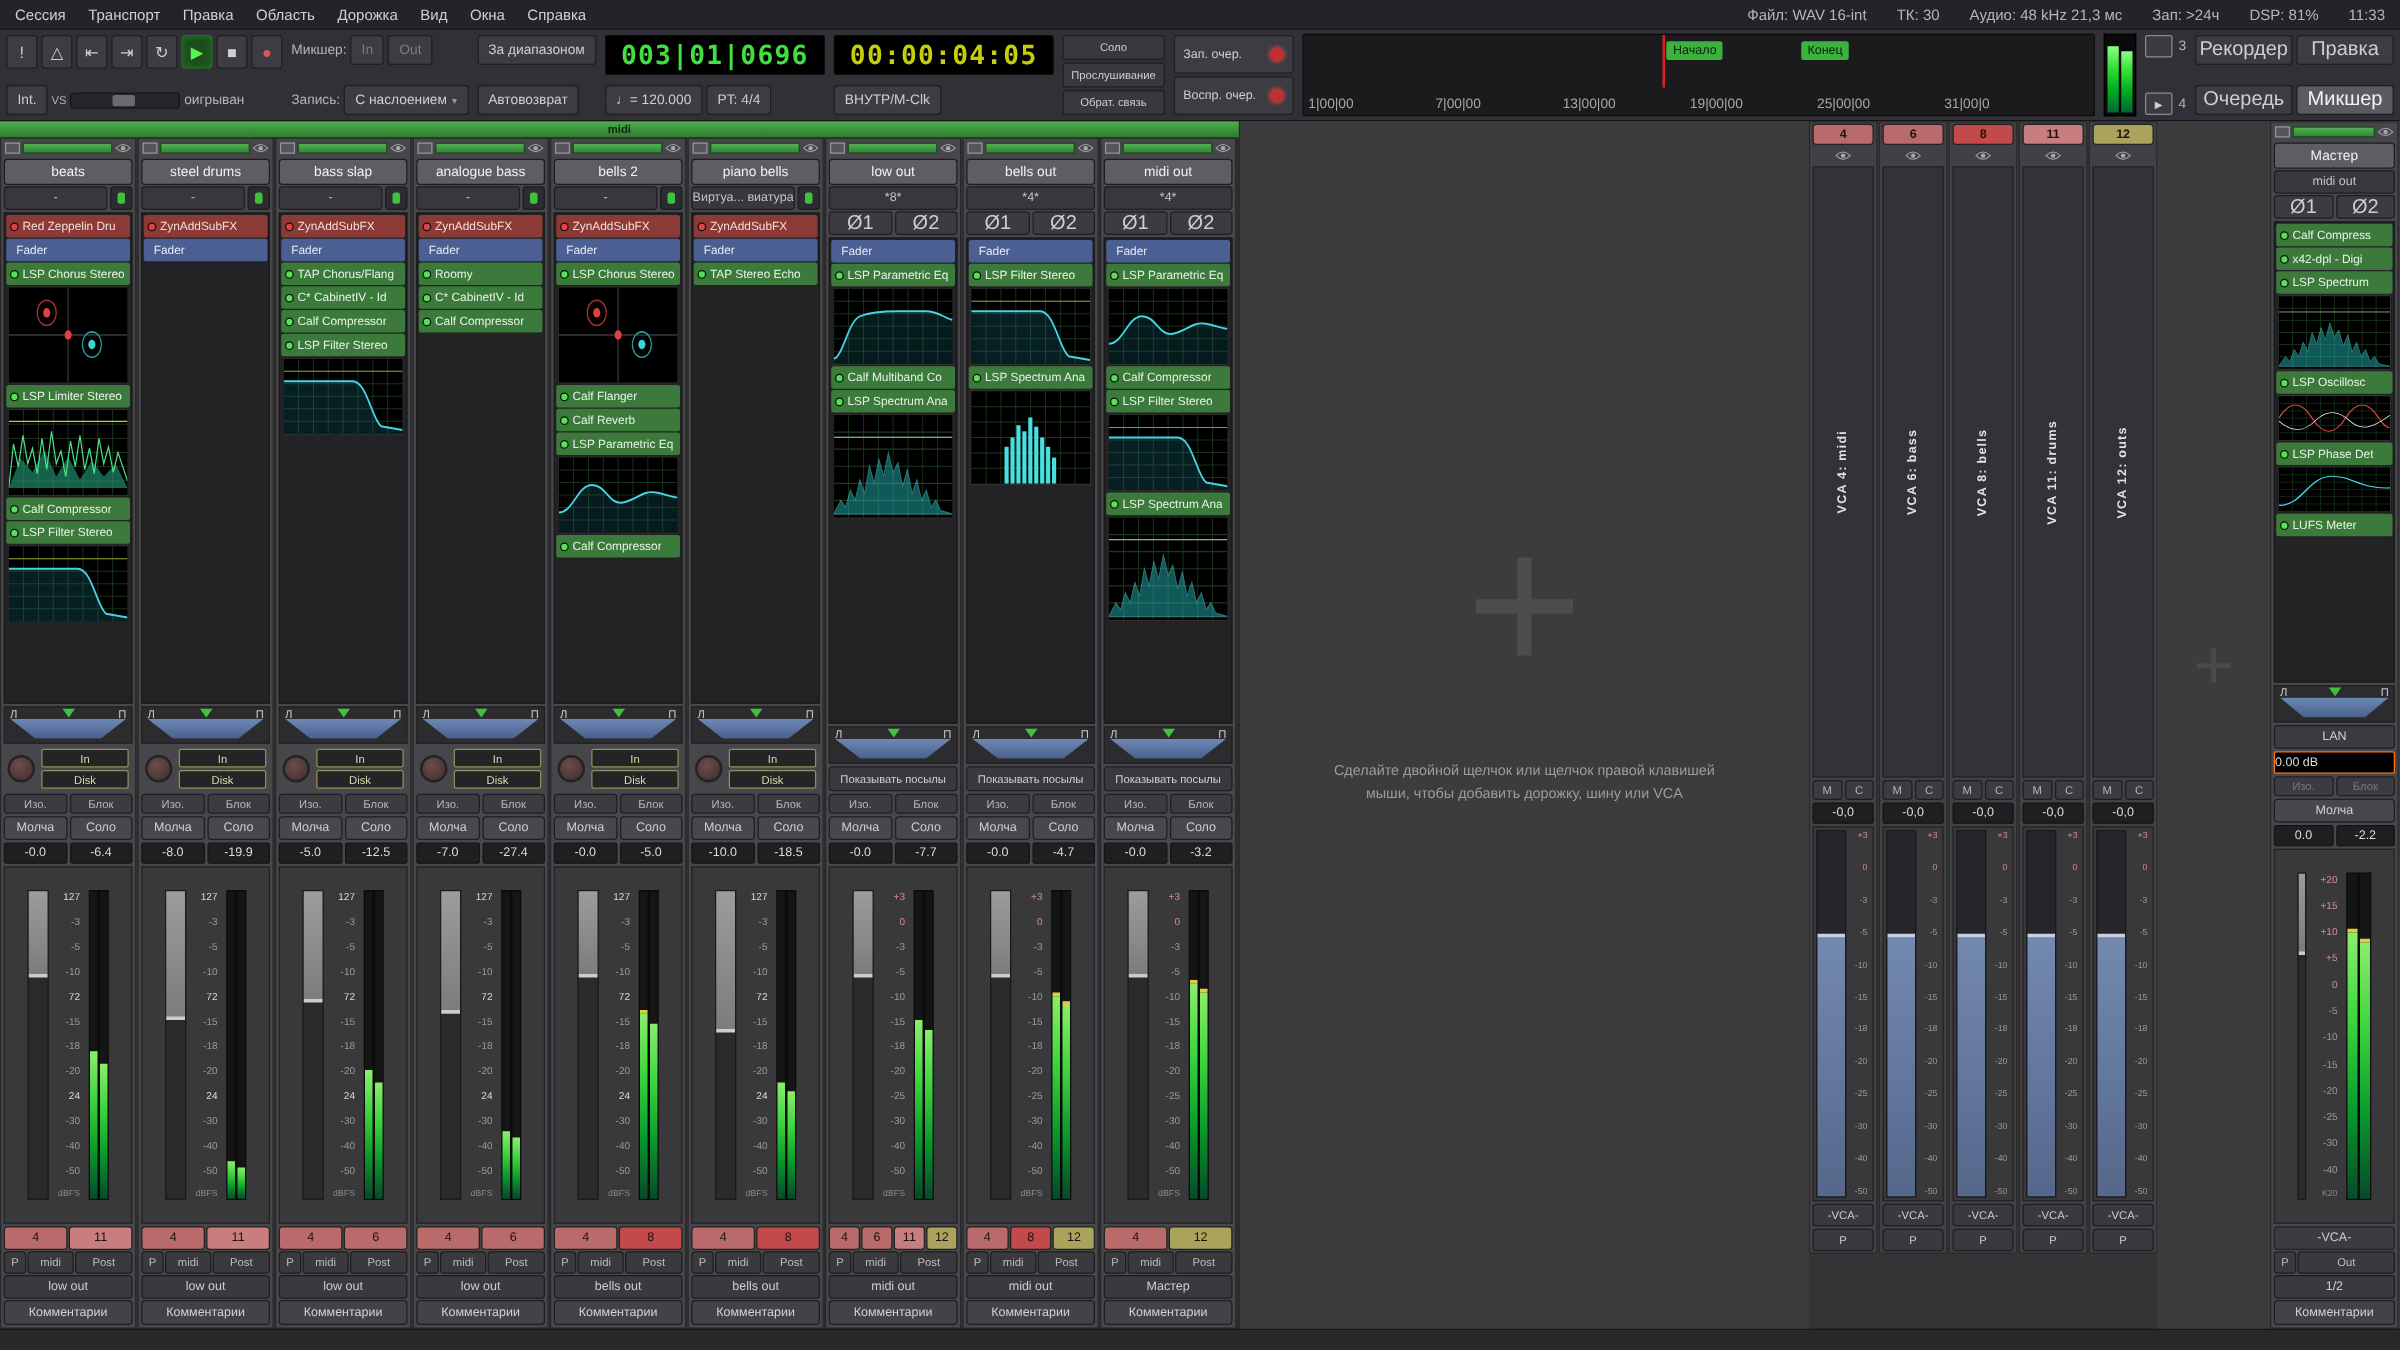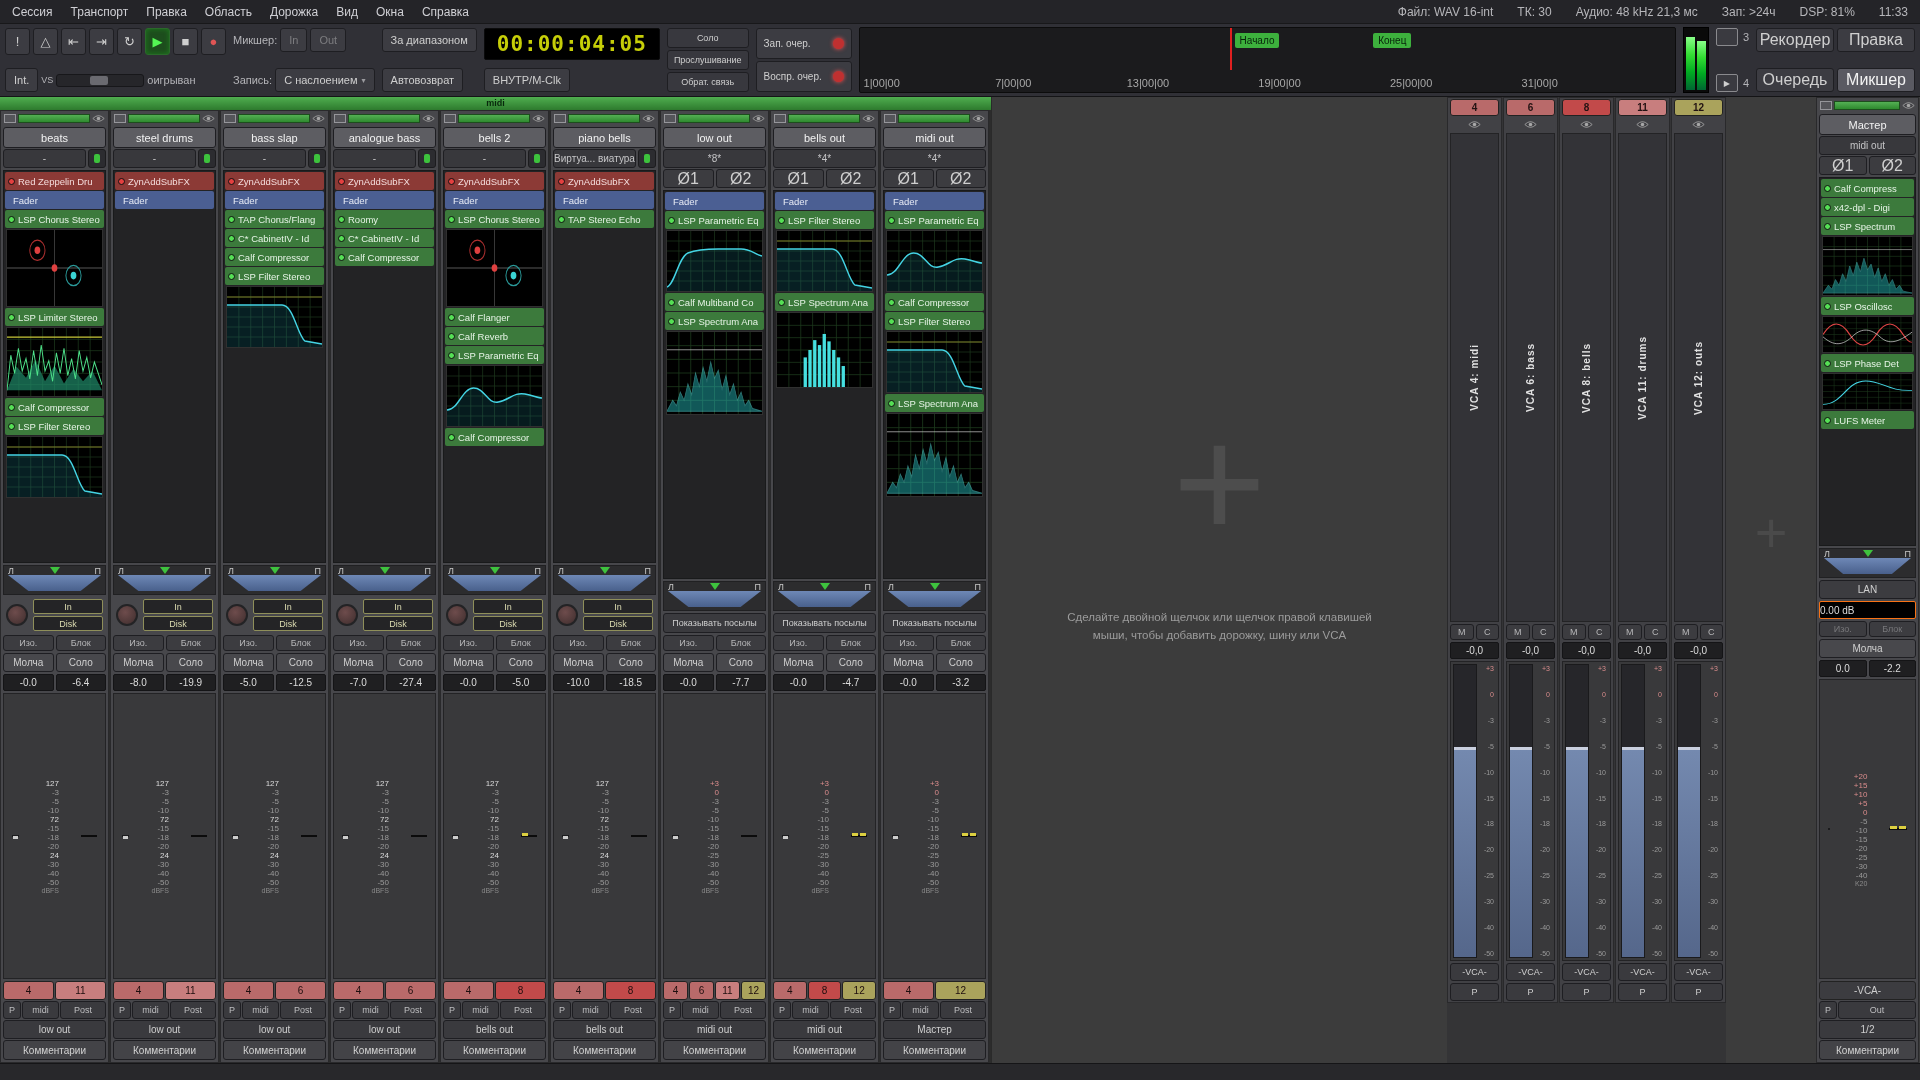--- a/index.html
+++ b/index.html
@@ -80,21 +80,21 @@
 .moncol{flex:1;display:flex;flex-direction:column;gap:2px;}
 .monbtn{height:15px;font-size:9px;background:#242426;border:1px solid #8f8f5a;color:#dadab0;border-radius:2px;}
 .sendsbtn{height:20px;margin:1px 2px;font-size:9px;background:#3a3a3e;}
 .duorow{display:flex;gap:2px;margin:1px 2px;height:19px;}
 .duorow button{flex:1;font-size:10px;background:#48484c;}
 .duorow.small{height:16px;}
 .duorow.small button{font-size:9px;background:#3c3c40;color:#b6b6b8;}
 .duorow.dim button{color:#77777a;}
 .gainrow{display:flex;gap:2px;margin:1px 2px;height:17px;}
 .gval,.pval{flex:1;background:#1f1f21;border:1px solid #141416;font-size:10px;color:#dcdcdc;display:flex;align-items:center;justify-content:center;border-radius:2px;}
-.meterarea{height:286px;margin:1px 2px;background:#39393b;display:flex;gap:20px;padding:8px;border:1px solid #232325;align-items:center;}
+.meterarea{height:286px;margin:1px 2px;background:#39393b;display:flex;gap:5px;padding:18px;border:1px solid #232325;}
 .fadercol{flex:1;background:#2a2a2c;position:relative;border:1px solid #1b1b1d;}
 .fabove{position:absolute;top:0;left:0;right:0;background:linear-gradient(#9c9c9c,#7c7c7c);border-bottom:3px solid #cccccc;}
 .scalecol{width:22px;display:flex;flex-direction:column;justify-content:space-between;font-size:8px;color:#9a9a9a;text-align:right;padding:1px 2px 1px 0;}
 .scalecol .red{color:#d98c8c;}
 .scalecol .wht{color:#dcdcdc;}
 .dbfs{color:#8a8a8a;font-size:7px;}
 .mbars{width:16px;display:flex;gap:2px;background:#0b0b0b;padding:1px;}
 .mbars.wide{width:20px;}
 .mbar{flex:1;position:relative;background:#151515;}
 .mfill{position:absolute;bottom:0;left:0;right:0;background:linear-gradient(to top,#064a2a,#0a9a2a,#3dd43d,#8aee6a);}
@@ -199,20 +199,29 @@
           </button>
       </div>
     </div>
     <div class="tcol">
       <div class="trow">
           <button class="smbtn">За диапазоном</button>
         </div>
       <div class="trow">
           <button class="smbtn">Автовозврат</button>
         </div>
+    </div>
+    <div class="tcol">
+      <div class="trow">
+          <div class="clock">003|01|0696</div>
+        </div>
+      <div class="trow">
+        <button class="smbtn">♩= 120.000</button>
+        <button class="smbtn">PT: 4/4</button>
+      </div>
     </div>
     <div class="tcol">
       <div class="trow">
           <div class="clock sec">00:00:04:05</div>
         </div>
       <div class="trow">
           <button class="smbtn">ВНУТР/M-Clk</button>
         </div>
     </div>
     <div class="tcol">

